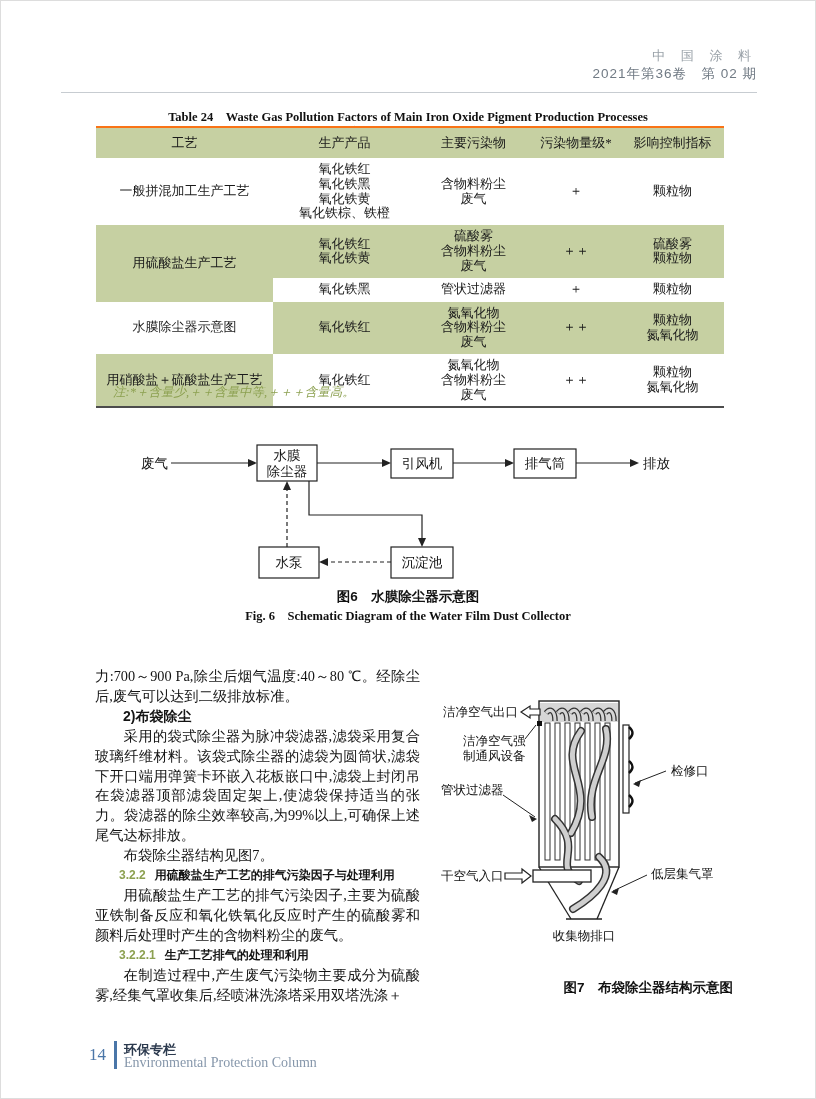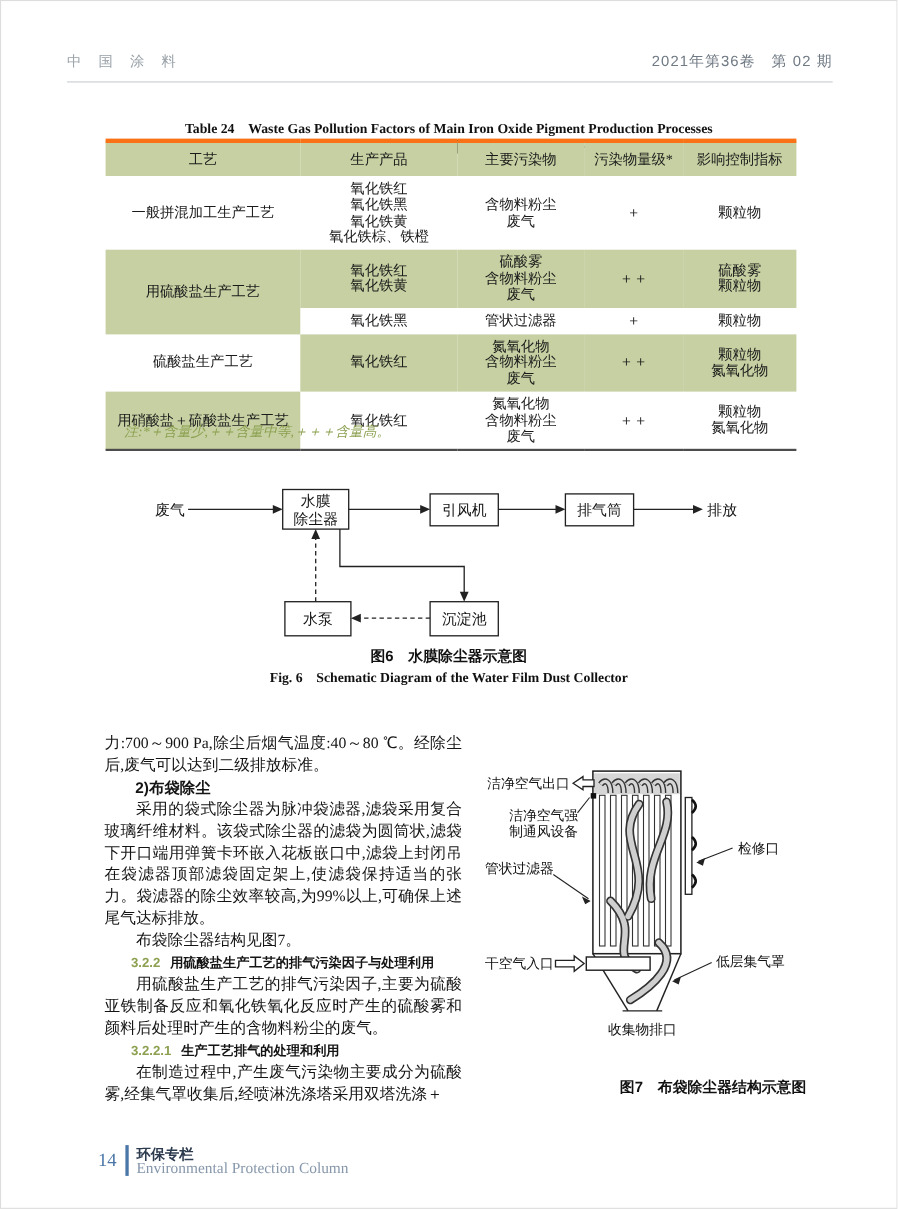--- a/index.html
+++ b/index.html
@@ -4,31 +4,31 @@
 <style>
   html,body{margin:0;padding:0;background:#ffffff;}
   .page{
     position:relative;width:816px;height:1099px;background:#ffffff;
     border:1px solid #dddddd;box-sizing:border-box;overflow:hidden;
     font-family:"Liberation Serif",serif;color:#1a1a1a;
   }
   
   .runhead{position:absolute;top:46px;left:60px;width:696px;display:flex;
     justify-content:space-between;align-items:flex-end;
-    border-bottom:1px solid #c7ccd1;padding-bottom:9px;}
+    border-bottom:1px solid #c7ccd1;padding-bottom:9px;flex-direction:column;}
   .journal{font-family:"Liberation Sans",sans-serif;font-size:13px;color:#99a1a8;letter-spacing:6px;}
   .issue{font-family:"Liberation Sans",sans-serif;font-size:13.5px;color:#707a84;letter-spacing:1px;}
   
   .tbl-title-cn{position:absolute;top:88px;left:0;right:0;text-align:center;
     font-family:"Liberation Sans",sans-serif;font-weight:bold;font-size:15px;color:#111;margin-top:36px;}
   .tbl-title-en{position:absolute;top:108px;left:0;right:0;text-align:center;
     font-family:"Liberation Serif",serif;font-weight:bold;font-size:12.5px;color:#111;}
   
   table.pol{position:absolute;top:125px;left:95px;width:628px;border-collapse:collapse;
-    border-top:4px solid #f97316;border-bottom:2px solid #4c4c4c;table-layout:fixed;}
+    border-top:2px solid #f97316;border-bottom:2px solid #4c4c4c;table-layout:fixed;}
   table.pol td,table.pol th{font-family:"Liberation Serif",serif;font-weight:normal;
     font-size:13px;line-height:14.8px;text-align:center;vertical-align:middle;
     padding:4px 2px;white-space:pre-line;color:#1a1a1a;}
   table.pol th{height:22px;}
   .g{background:#c6d0a2;}
   tr.r1 td{height:54px;}
   tr.r2 td{height:40px;}
   tr.r3 td{height:16px;}
   tr.r4 td{height:42px;}
   tr.r5 td{height:40px;}
@@ -115,21 +115,21 @@
       <td class="g">硫酸雾
 颗粒物</td>
     </tr>
     <tr class="r3">
       <td>氧化铁黑</td>
       <td>管状过滤器</td>
       <td>＋</td>
       <td>颗粒物</td>
     </tr>
     <tr class="r4">
-      <td>硫酸盐生产工艺</td>
+      <td>水膜除尘器示意图</td>
       <td class="g">氧化铁红</td>
       <td class="g">氮氧化物
 含物料粉尘
 废气</td>
       <td class="g">＋＋</td>
       <td class="g">颗粒物
 氮氧化物</td>
     </tr>
     <tr class="r5">
       <td class="g">用硝酸盐＋硫酸盐生产工艺</td>

